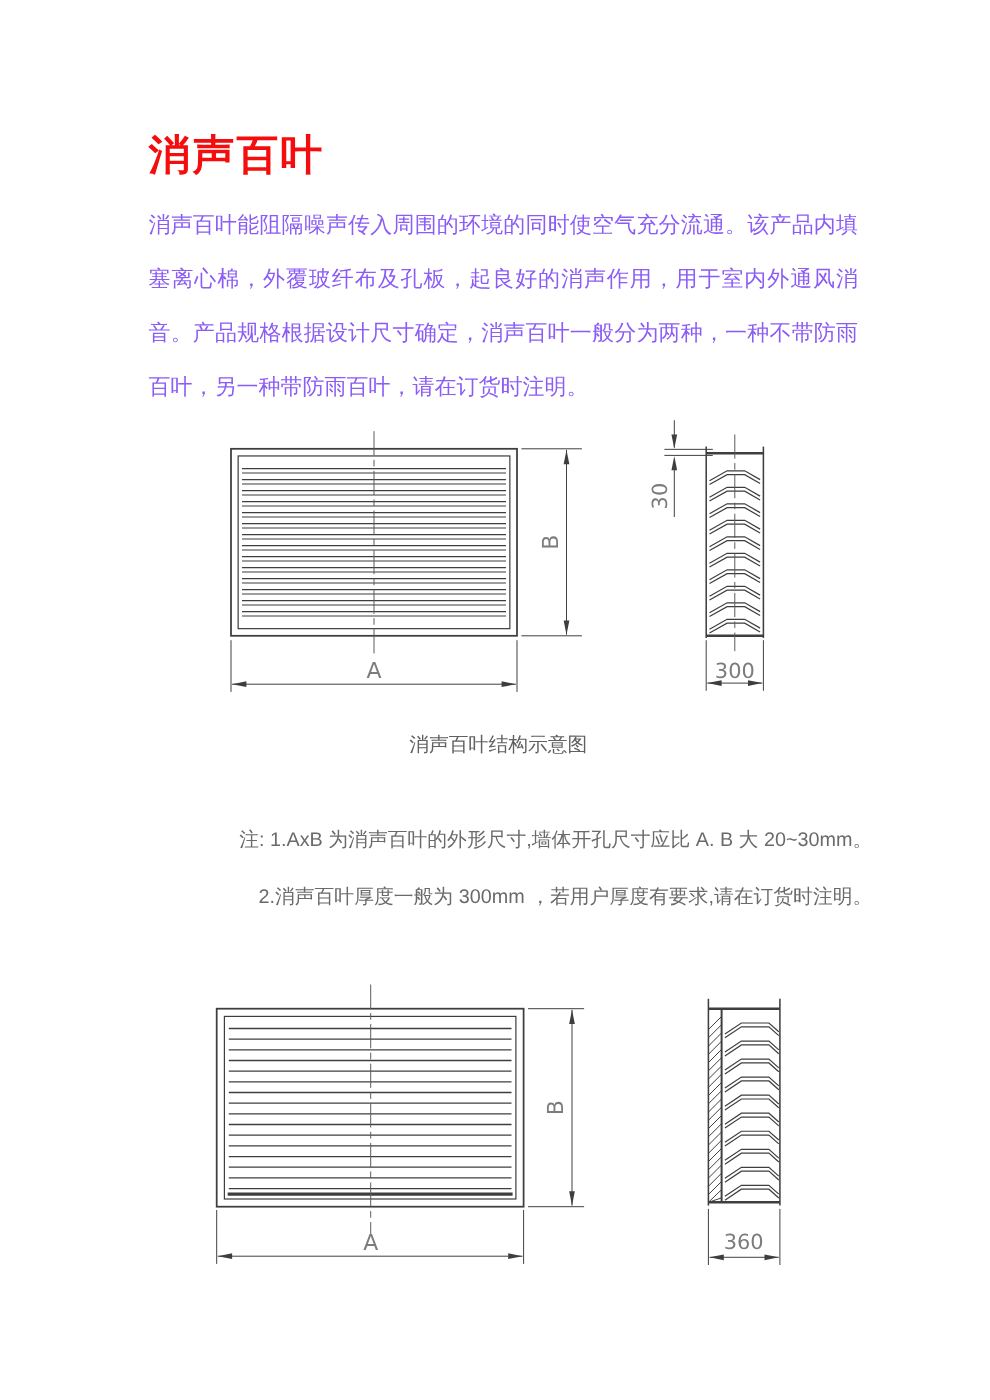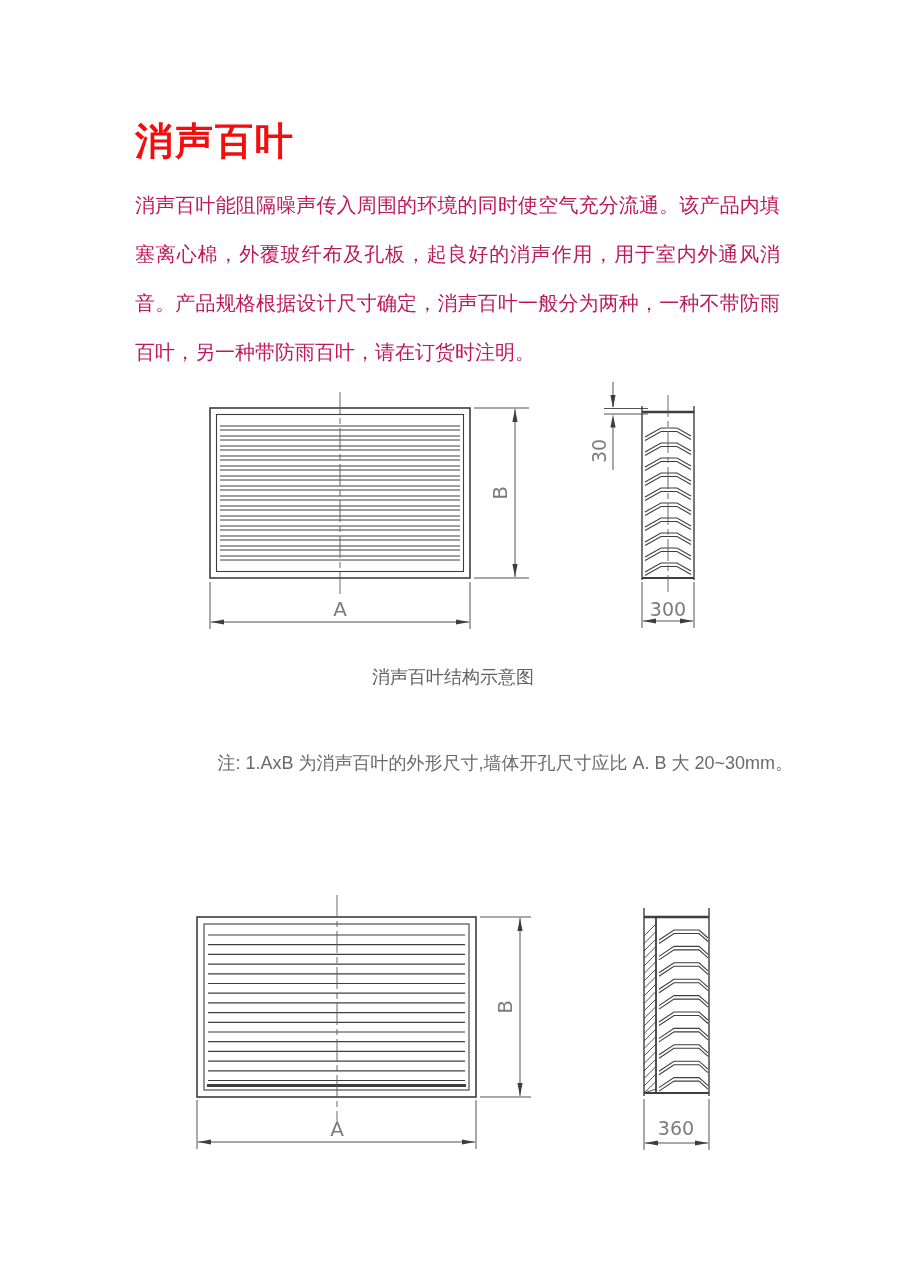--- a/index.html
+++ b/index.html
@@ -10,21 +10,21 @@
     font-family:"Liberation Sans", sans-serif;
     overflow:hidden;
   }
   .doc-title{
     position:absolute;left:135px;top:116px;
     font-size:38px;font-weight:bold;color:#f50d0d;
     letter-spacing:2px;margin:0;
   }
   .intro{
     position:absolute;left:135px;top:181px;width:645px;
-    font-size:20px;line-height:49px;color:#be185d;
+    font-size:20px;line-height:49px;color:#8b5cf6;
     text-align:justify;margin:0;
   }
   .fig-svg{position:absolute;left:0;}
   #fig1{top:370px;width:900px;height:300px;}
   #fig2{top:880px;width:900px;height:300px;}
   .fig-caption{
     position:absolute;left:0;top:662px;width:900px;
     text-align:center;font-size:18px;color:#606060;margin:3px;
   }
   .note{
@@ -133,20 +133,21 @@
       </g>
     <text class="dim" x="340" y="246" text-anchor="middle">A</text>
     <text class="dim" text-anchor="middle" transform="translate(501,123) rotate(-90)" x="0" y="6">B</text>
     <text class="dim-small" text-anchor="middle" transform="translate(600,81) rotate(-90)" x="0" y="6">30</text>
     <text class="dim-small" x="668" y="246" text-anchor="middle">300</text>
   </svg>
 
   <p class="fig-caption">消声百叶结构示意图</p>
 
   <p class="note" id="note1">注: 1.AxB 为消声百叶的外形尺寸,墙体开孔尺寸应比 A. B 大 20~30mm。</p>
+  <p class="note" id="note2">2.消声百叶厚度一般为 300mm ，若用户厚度有要求,请在订货时注明。</p>
 
   <svg id="fig2" class="fig-svg" viewBox="0 0 900 300">
     <g class="draw">
         <rect x="197" y="37" width="279" height="180" fill="none" stroke="#3e3e3e" stroke-width="1.6"></rect>
         <rect x="204" y="44" width="265" height="166" fill="none" stroke="#3e3e3e" stroke-width="1.1"></rect>
         <line x1="208" y1="55" x2="465" y2="55" stroke="#3e3e3e" stroke-width="1.2"></line>
         <line x1="208" y1="64.7" x2="465" y2="64.7" stroke="#3e3e3e" stroke-width="1.2"></line>
         <line x1="208" y1="74.4" x2="465" y2="74.4" stroke="#3e3e3e" stroke-width="1.2"></line>
         <line x1="208" y1="84.1" x2="465" y2="84.1" stroke="#3e3e3e" stroke-width="1.2"></line>
         <line x1="208" y1="93.8" x2="465" y2="93.8" stroke="#3e3e3e" stroke-width="1.2"></line>

